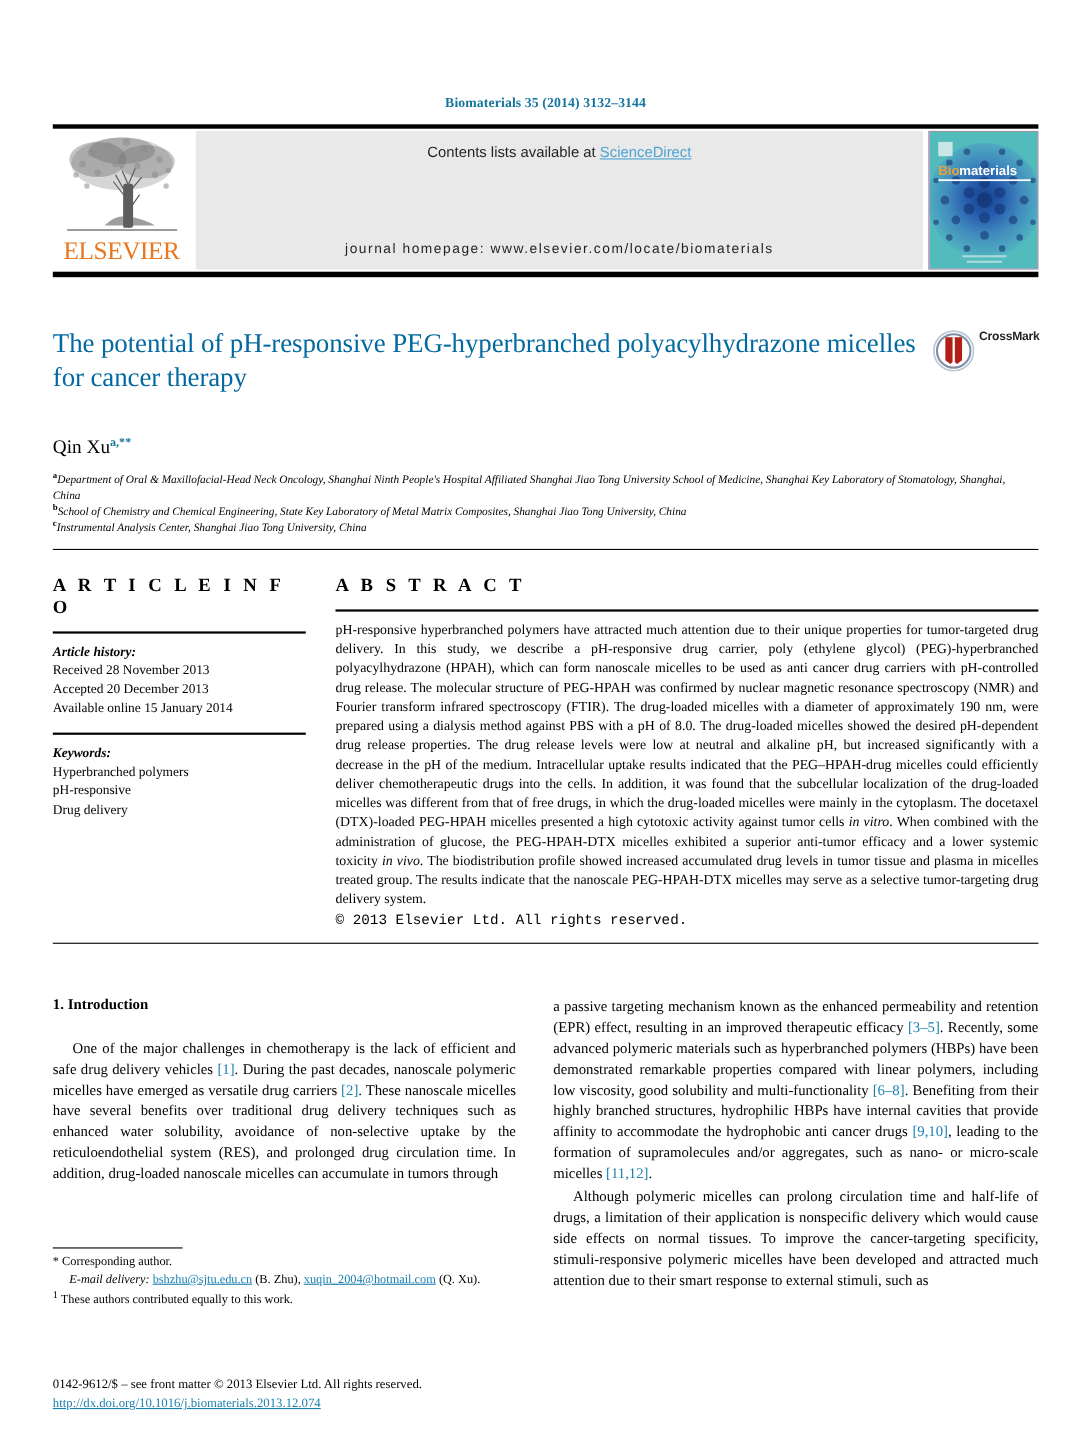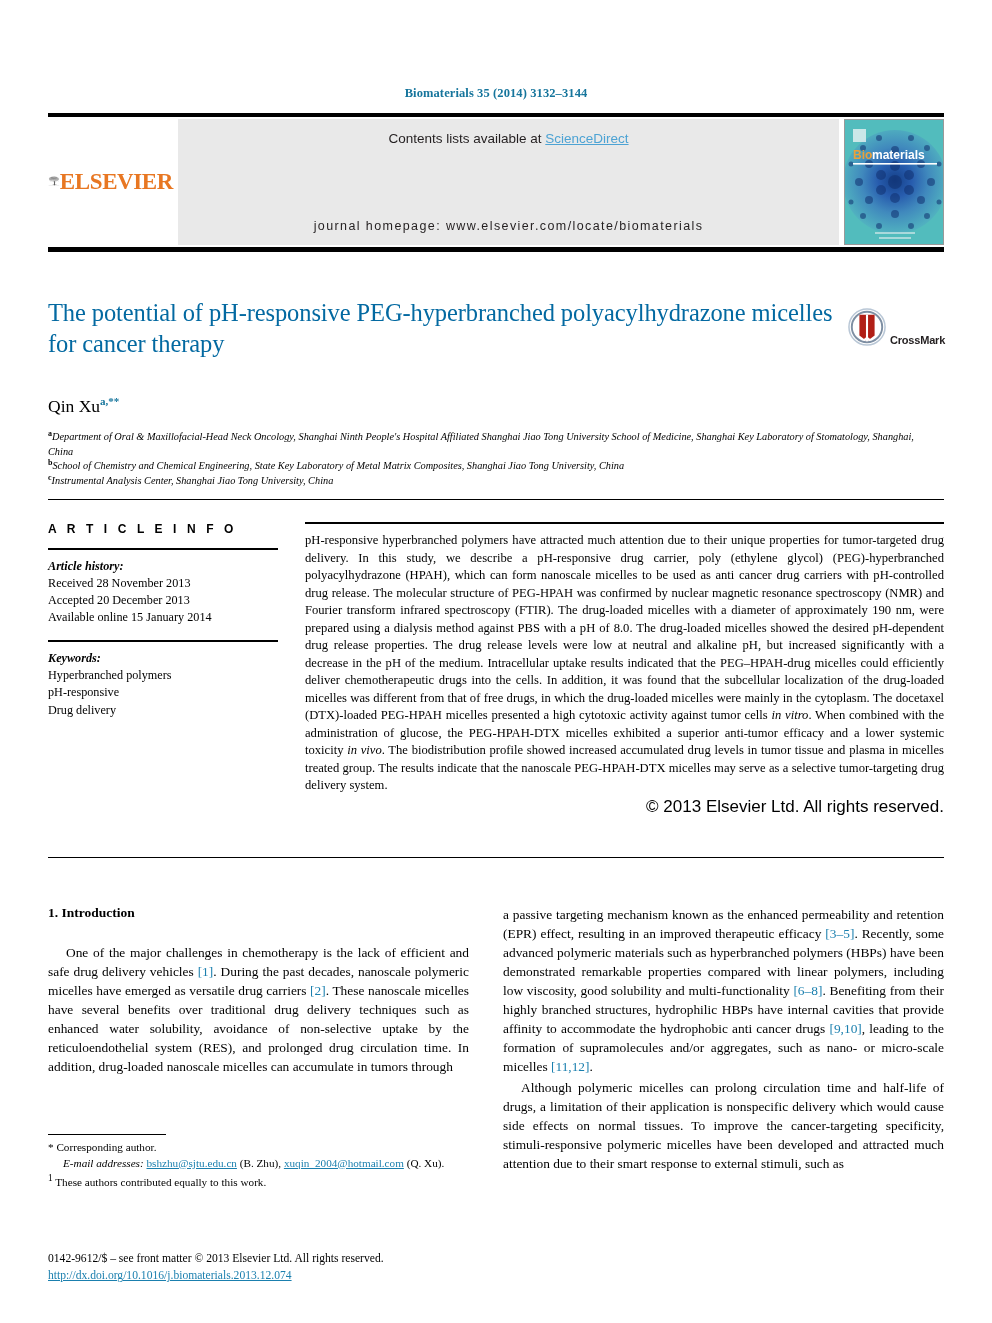--- a/index.html
+++ b/index.html
@@ -57,25 +57,24 @@
   .masthead-body {
     display: flex;
     align-items: stretch;
     height: 126px;
     margin-top: 2px;
   }
   .elsevier-logo {
     width: 125px;
     flex: 0 0 125px;
     display: flex;
-    flex-direction: row;
+    flex-direction: column;
     align-items: center;
     padding-bottom: 2px;
     box-sizing: border-box;
-    font-weight: bold;
   }
   .elsevier-tree {
     width: 112px;
     height: 96px;
     display: block;
   }
   .elsevier-word {
     font-family: "Liberation Serif", serif;
     font-size: 23px;
     letter-spacing: -0.4px;
@@ -141,21 +140,21 @@
     margin: 0;
     letter-spacing: -0.1px;
   }
   .crossmark {
     position: absolute;
     left: 848px;
     top: 288px;
     width: 96px;
     height: 46px;
     display: flex;
-    align-items: flex-end;
+    align-items: flex-start;
   }
   .crossmark-mark {
     width: 38px;
     height: 38px;
     flex: 0 0 38px;
   }
   .crossmark-text {
     font-family: "Liberation Sans", sans-serif;
     font-size: 11px;
     font-weight: bold;
@@ -216,22 +215,22 @@
     top: 510px;
     width: 230px;
   }
   .abstract-col {
     position: absolute;
     left: 305px;
     top: 510px;
     width: 639px;
   }
   .section-head {
-    font-family: Liberation Sans, sans-serif;
-    font-size: 12px;
+    font-family: Liberation Serif, serif;
+    font-size: 17px;
     font-weight: bold;
     letter-spacing: 3.6px;
     color: #000;
     margin-bottom: 12px;
   }
   .sub-rule {
     height: 2px;
     background: #000;
     margin-bottom: 8px;
   }
@@ -253,23 +252,22 @@
   .abstract-text {
     font-family: "Liberation Serif", serif;
     font-size: 12.6px;
     line-height: 1.39;
     text-align: justify;
     color: #000;
     hyphens: auto;
   }
   .abstract-text i { font-style: italic; }
   .copyright-line {
-    font-family: Liberation Sans, sans-serif;
-    font-size: 17px;
-    text-align: right;
+    font-family: Liberation Mono, monospace;
+    font-size: 13px;
     margin-top: 2px;
   }
 
   .hr-bottom {
     position: absolute;
     left: 48px;
     top: 845px;
     width: 896px;
     height: 1px;
     background: #000;
@@ -490,20 +488,21 @@
     <div class="info-line">Available online 15 January 2014</div>
     <div class="info-gap"></div>
     <div class="sub-rule"></div>
     <div class="info-label">Keywords:</div>
     <div class="info-line">Hyperbranched polymers</div>
     <div class="info-line">pH-responsive</div>
     <div class="info-line">Drug delivery</div>
   </div>
 
   <div class="abstract-col">
+    <div class="section-head">A B S T R A C T</div>
     <div class="sub-rule"></div>
     <div class="abstract-text"><span>pH-responsive hyperbranched polymers have attracted much attention due to their unique properties for tumor-targeted drug delivery. In this study, we describe a pH-responsive drug carrier, poly (ethylene glycol) (PEG)-hyperbranched polyacylhydrazone (HPAH), which can form nanoscale micelles to be used as anti cancer drug carriers with pH-controlled drug release. The molecular structure of PEG-HPAH was confirmed by nuclear magnetic resonance spectroscopy (NMR) and Fourier transform infrared spectroscopy (FTIR). The drug-loaded micelles with a diameter of approximately 190 nm, were prepared using a dialysis method against PBS with a pH of 8.0. The drug-loaded micelles showed the desired pH-dependent drug release properties. The drug release levels were low at neutral and alkaline pH, but increased significantly with a decrease in the pH of the medium. Intracellular uptake results indicated that the PEG–HPAH-drug micelles could efficiently deliver chemotherapeutic drugs into the cells. In addition, it was found that the subcellular localization of the drug-loaded micelles was different from that of free drugs, in which the drug-loaded micelles were mainly in the cytoplasm. The docetaxel (DTX)-loaded PEG-HPAH micelles presented a high cytotoxic activity against tumor cells </span><i>in vitro</i><span>. When combined with the administration of glucose, the PEG-HPAH-DTX micelles exhibited a superior anti-tumor efficacy and a lower systemic toxicity </span><i>in vivo</i><span>. The biodistribution profile showed increased accumulated drug levels in tumor tissue and plasma in micelles treated group. The results indicate that the nanoscale PEG-HPAH-DTX micelles may serve as a selective tumor-targeting drug delivery system.</span></div>
     <div class="copyright-line">© 2013 Elsevier Ltd. All rights reserved.</div>
   </div>
 
   <div class="hr-bottom"></div>
 
   <div class="body-left">
     <div class="body-heading">1. Introduction</div>
     <p class="body-par"><span>One of the major challenges in chemotherapy is the lack of efficient and safe drug delivery vehicles </span><span class="ref">[1]</span><span>. During the past decades, nanoscale polymeric micelles have emerged as versatile drug carriers </span><span class="ref">[2]</span><span>. These nanoscale micelles have several benefits over traditional drug delivery techniques such as enhanced water solubility, avoidance of non-selective uptake by the reticuloendothelial system (RES), and prolonged drug circulation time. In addition, drug-loaded nanoscale micelles can accumulate in tumors through</span></p>
@@ -511,21 +510,21 @@
 
   <div class="body-right">
     <p class="body-par" style="text-indent:0"><span>a passive targeting mechanism known as the enhanced permeability and retention (EPR) effect, resulting in an improved therapeutic efficacy </span><span class="ref">[3–5]</span><span>. Recently, some advanced polymeric materials such as hyperbranched polymers (HBPs) have been demonstrated remarkable properties compared with linear polymers, including low viscosity, good solubility and multi-functionality </span><span class="ref">[6–8]</span><span>. Benefiting from their highly branched structures, hydrophilic HBPs have internal cavities that provide affinity to accommodate the hydrophobic anti cancer drugs </span><span class="ref">[9,10]</span><span>, leading to the formation of supramolecules and/or aggregates, such as nano- or micro-scale micelles </span><span class="ref">[11,12]</span><span>.</span></p>
     <p class="body-par">Although polymeric micelles can prolong circulation time and half-life of drugs, a limitation of their application is nonspecific delivery which would cause side effects on normal tissues. To improve the cancer-targeting specificity, stimuli-responsive polymeric micelles have been developed and attracted much attention due to their smart response to external stimuli, such as</p>
   </div>
 
   <div class="footnote-rule"></div>
   <div class="footnotes">
     <div class="fn">* Corresponding author.</div>
     <div class="fn" style="text-indent:0; padding-left:15px;">
-      <i>E-mail addresses:</i>
+      <i>E-mail delivery:</i>
       <a class="mail" href="#">bshzhu@sjtu.edu.cn</a>
       <span>(B. Zhu),</span>
       <a class="mail" href="#">xuqin_2004@hotmail.com</a>
       <span>(Q. Xu).</span>
     </div>
     <div class="fn"><sup>1</sup> <span>These authors contributed equally to this work.</span></div>
   </div>
 
   <div class="footer-block">
     <div>0142-9612/$ – see front matter © 2013 Elsevier Ltd. All rights reserved.</div>

